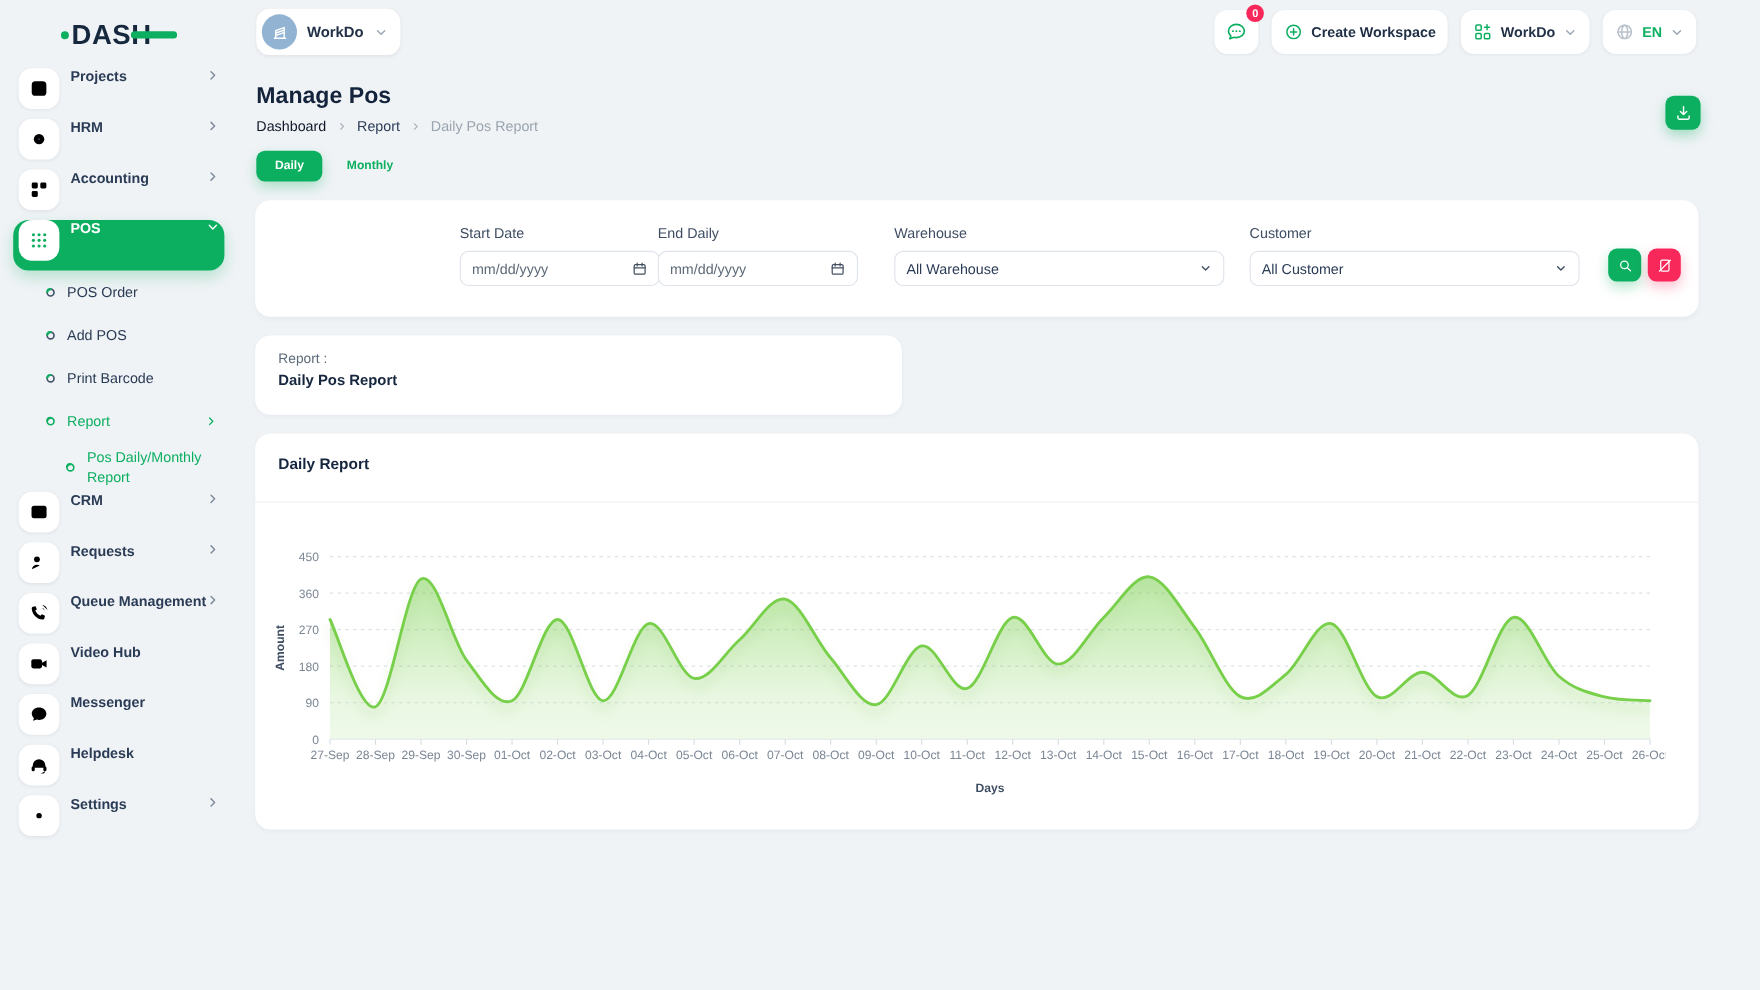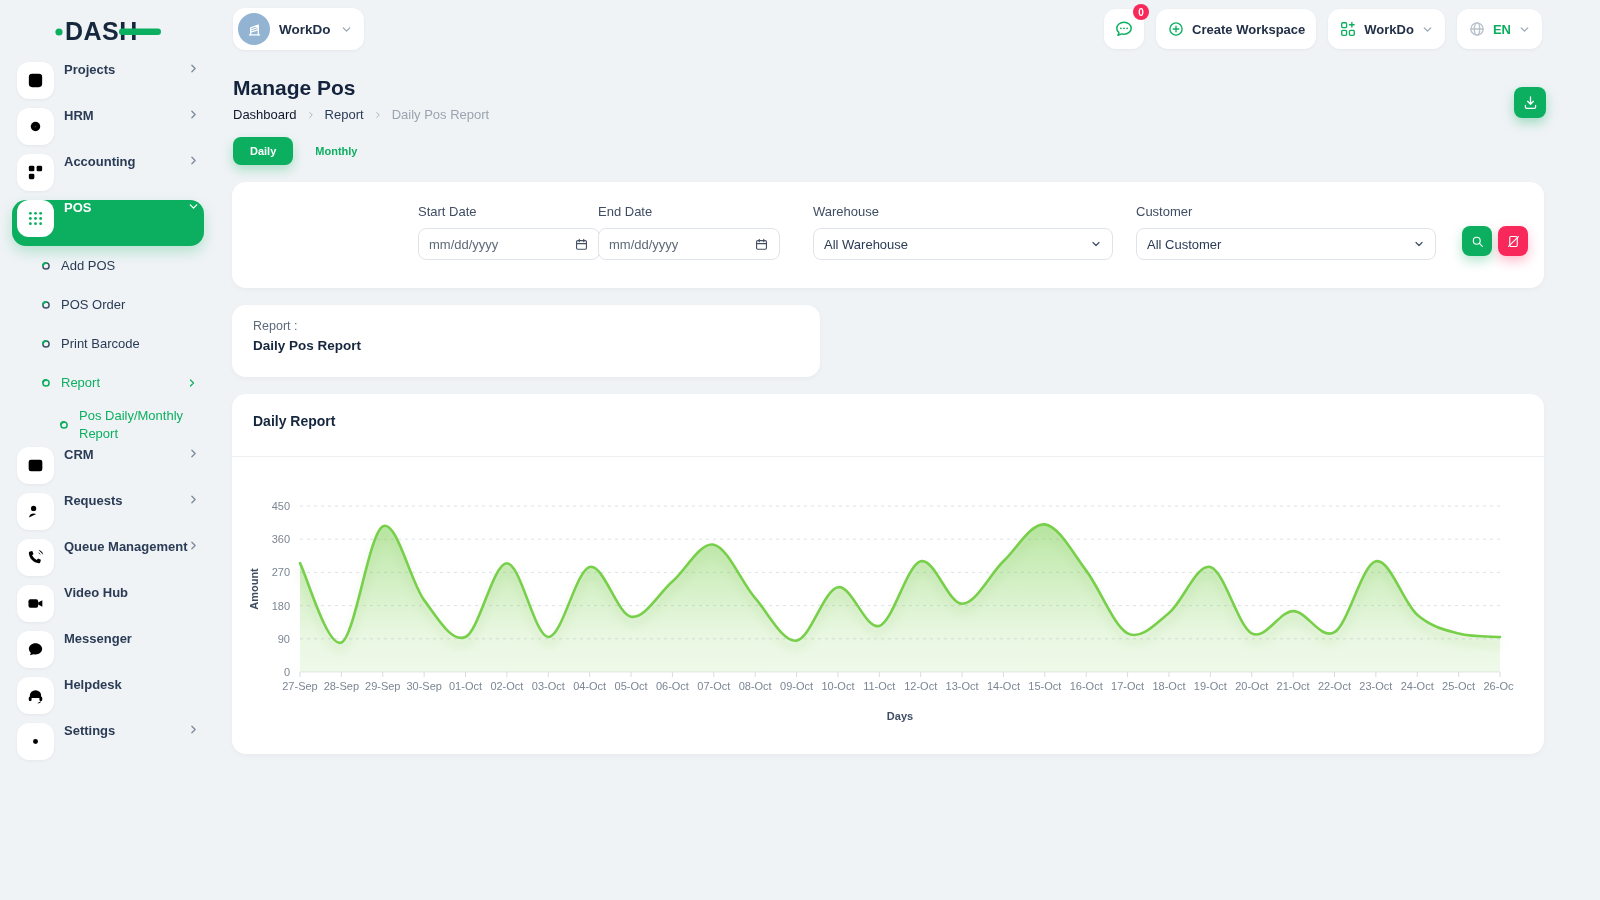--- a/index.html
+++ b/index.html
@@ -262,30 +262,30 @@
         </svg>
       </span>
     </div>
     <div class="sub-item lvl1">
       <span class="bullet icon">
         <svg viewBox="0 0 10 10">
           <circle cx="5" cy="5" r="3.1"></circle>
           <path class="arc" d="M1.9 4.2A3.1 3.1 0 0 1 5 1.9"></path>
         </svg>
       </span>
-      <span class="sub-label">Add POS</span>
+      <span class="sub-label">POS Order</span>
     </div>
     <div class="sub-item lvl1">
       <span class="bullet icon">
         <svg viewBox="0 0 10 10">
           <circle cx="5" cy="5" r="3.1"></circle>
           <path class="arc" d="M1.9 4.2A3.1 3.1 0 0 1 5 1.9"></path>
         </svg>
       </span>
-      <span class="sub-label">POS Order</span>
+      <span class="sub-label">Add POS</span>
     </div>
     <div class="sub-item lvl1">
       <span class="bullet icon">
         <svg viewBox="0 0 10 10">
           <circle cx="5" cy="5" r="3.1"></circle>
           <path class="arc" d="M1.9 4.2A3.1 3.1 0 0 1 5 1.9"></path>
         </svg>
       </span>
       <span class="sub-label">Print Barcode</span>
     </div>
@@ -441,21 +441,21 @@
         <input type="text" placeholder="mm/dd/yyyy" style="">
         <span class="icon cal">
             <svg viewBox="0 0 20 20">
               <rect x="3.4" y="4.8" width="13.2" height="11.6" rx="1.6"></rect>
               <path d="M3.4 8.8h13.2M7 3v3.4M13 3v3.4"></path>
             </svg>
           </span>
       </div>
     </div>
     <div class="fg" style="left:366px; width:182px;">
-      <label>End Date</label>
+      <label>End Daily</label>
       <div class="input">
         <input type="text" placeholder="mm/dd/yyyy" style="">
         <span class="icon cal">
             <svg viewBox="0 0 20 20">
               <rect x="3.4" y="4.8" width="13.2" height="11.6" rx="1.6"></rect>
               <path d="M3.4 8.8h13.2M7 3v3.4M13 3v3.4"></path>
             </svg>
           </span>
       </div>
     </div>

